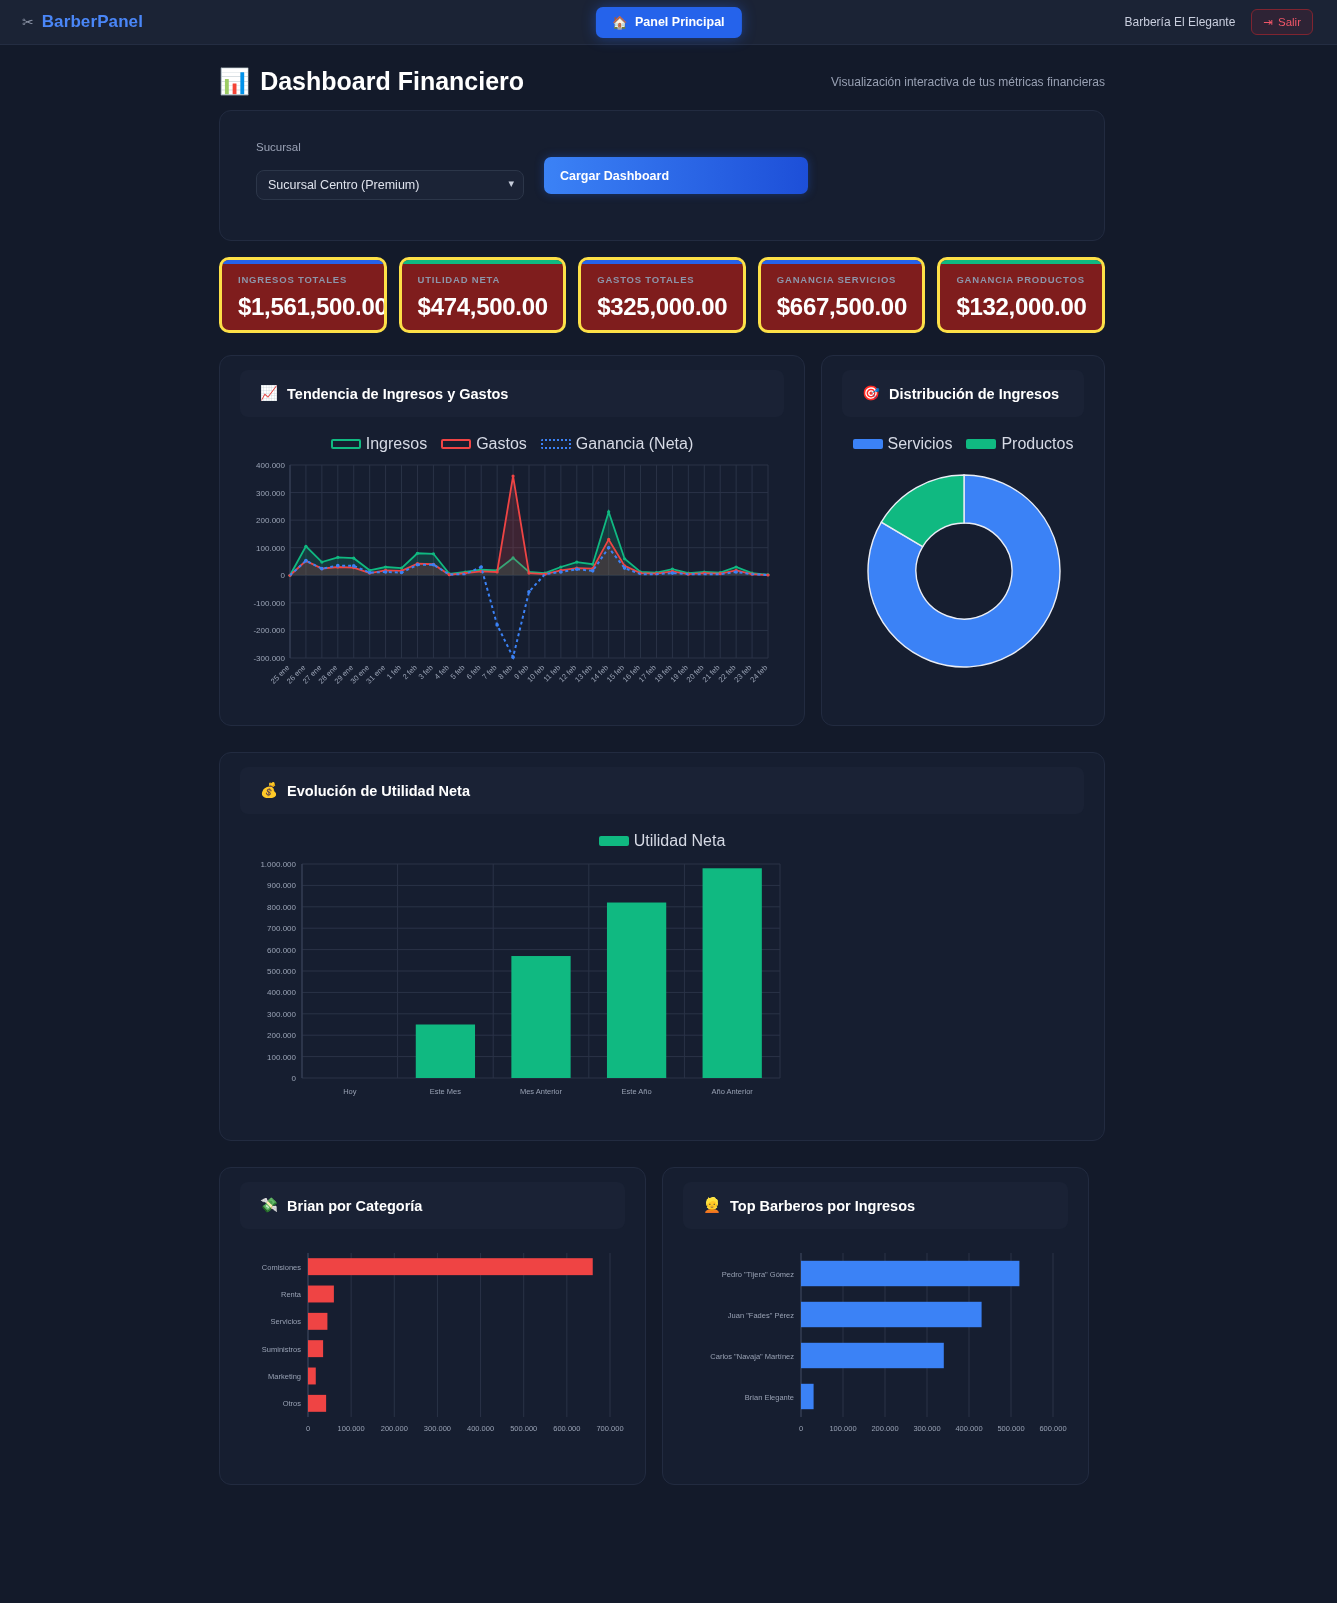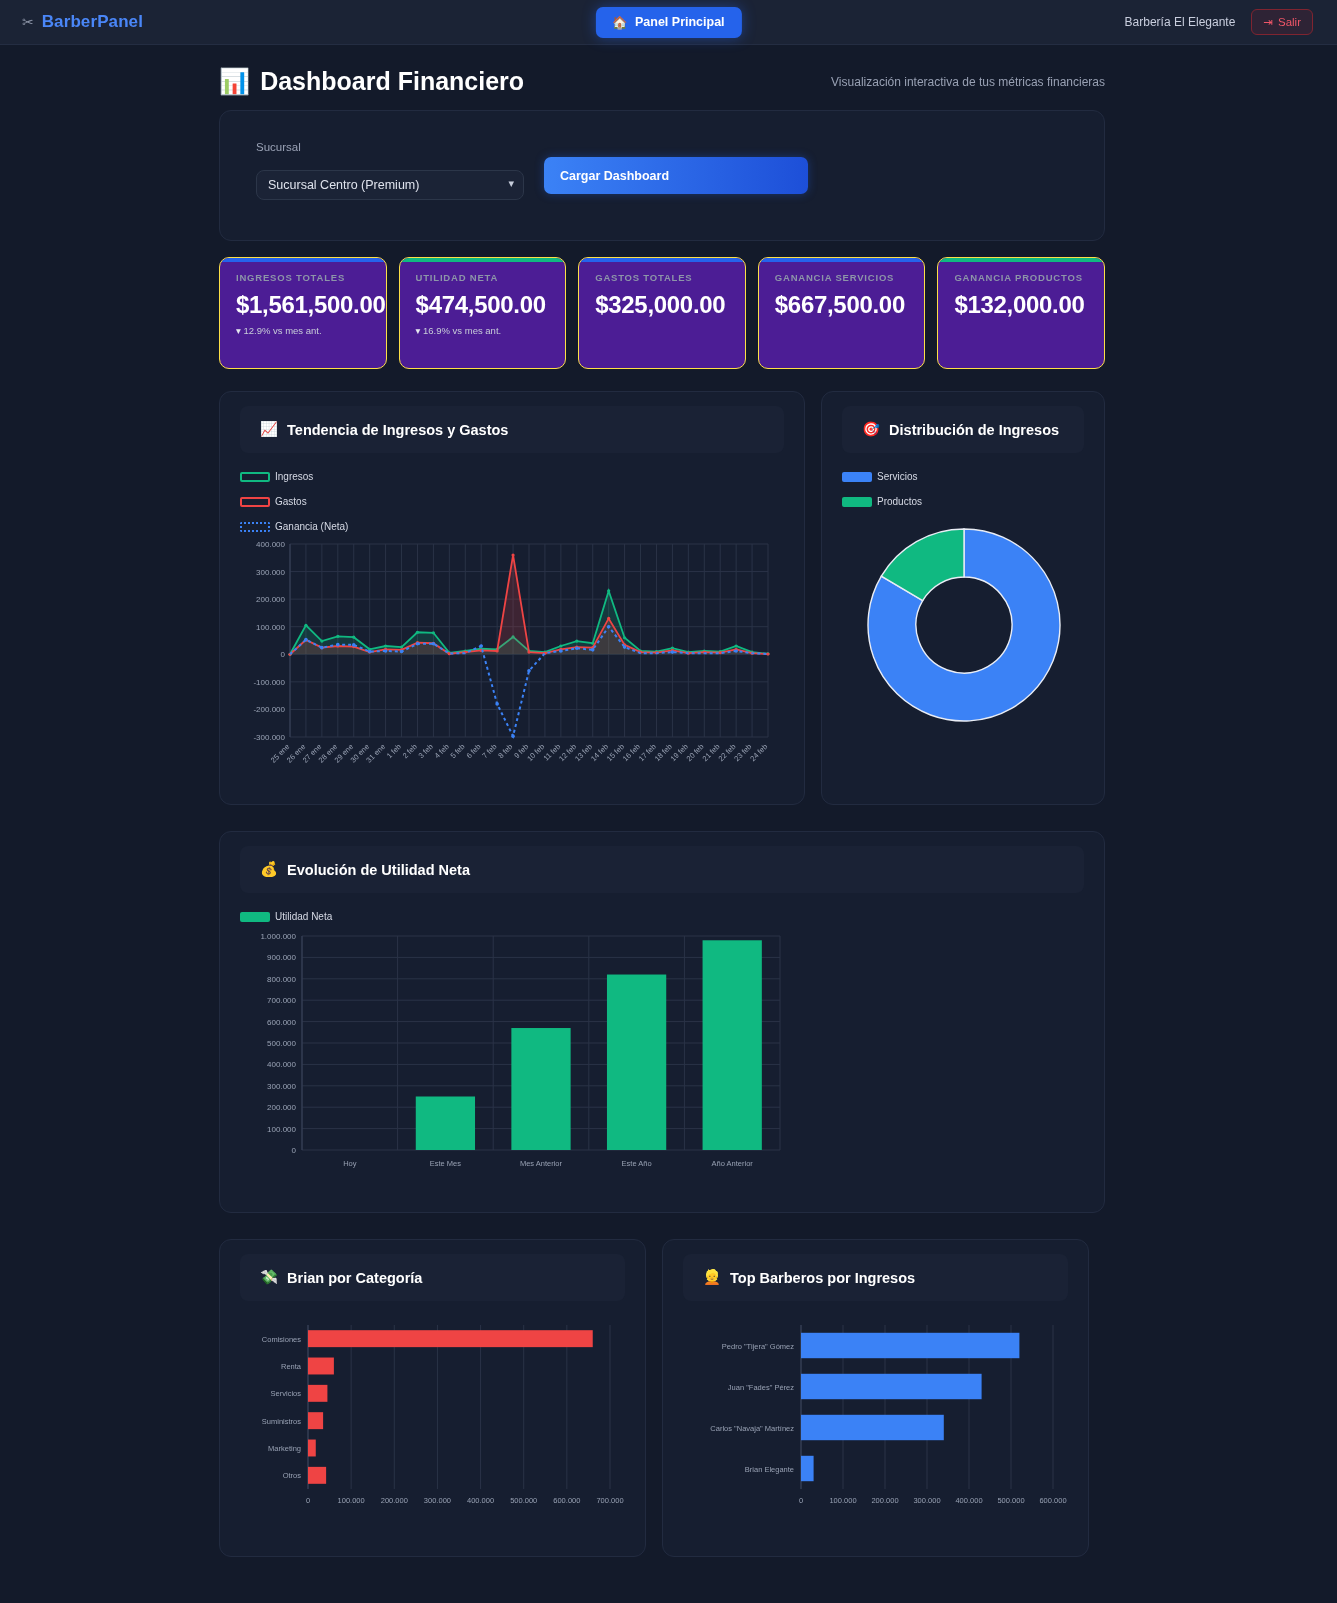--- a/index.html
+++ b/index.html
@@ -75,22 +75,22 @@
     background: linear-gradient(90deg,#3b82f6 0%,#1d4fd8 100%);
     color: #fff; font-size: 12.5px; font-weight: bold; text-align: left; padding-left: 16px;
     box-shadow: 0 0 10px rgba(37,99,235,.35);
     font-family: "Liberation Sans", sans-serif;
   }
 
   
   .kpi-row { display: flex; gap: 12px; margin-bottom: 22px; }
   .kpi {
     flex: 1 1 0; min-width: 0;
-    background: #4c1d95; border: 1px solid #fde047; border-radius: 10px;
-    height: 112px; padding: 14px 14px 10px 16px; position: relative; overflow: hidden;
+    background: #7f1d1d; border: 3px solid #fde047; border-radius: 10px;
+    height: 76px; padding: 14px 14px 10px 16px; position: relative; overflow: hidden;
   }
   .kpi::before {
     content: ""; position: absolute; left: 0; right: 0; top: 0; height: 4px;
     background: var(--accent);
   }
   .kpi-label { font-size: 9.5px; letter-spacing: .8px; color: #8d95a9; font-weight: bold; text-transform: uppercase; line-height: 1.35; }
   .kpi-value { font-size: 24px; font-weight: bold; color: #fff; margin-top: 6px; white-space: nowrap; letter-spacing: -.3px; }
   .kpi-delta { font-size: 9.5px; color: #c8cdd9; margin-top: 6px; white-space: nowrap; }
   .kpi-delta .arrow { color: #e5e8ef; }
 
@@ -103,21 +103,21 @@
     background: #1a2235;
     margin: 14px 20px 0 20px; border-radius: 8px; border-bottom: none;
   }
   .panel-body { padding: 18px 20px 22px 20px; }
 
   .row-2 { display: flex; gap: 16px; margin-bottom: 26px; }
   .col-trend { width: 586px; }
   .col-donut { width: 284px; }
 
   
-  .legend { display: flex; justify-content: center; align-items: flex-start; gap: 14px; font-size: 10px; color: #d6dae5; flex-direction: column; }
+  .legend { display: flex; justify-content: center; align-items: flex-start; gap: 14px; font-size: 16px; color: #d6dae5; }
   .legend-item { display: flex; align-items: center; gap: 5px; }
   .swatch { width: 30px; height: 10px; border-radius: 2px; display: inline-block; }
   .sw-line { border: 2px solid; background: transparent; }
 
   
   .chart-svg { display: block; }
   .ax-label { font-size: 8px; fill: #9aa3b5; font-family: "Liberation Sans", sans-serif; }
   .ax-label-sm { font-size: 7.5px; fill: #98a1b3; font-family: "Liberation Sans", sans-serif; }
   .grid-line { stroke: #2a3347; stroke-width: 1; }
   .axis-line { stroke: #39425a; stroke-width: 1; }

